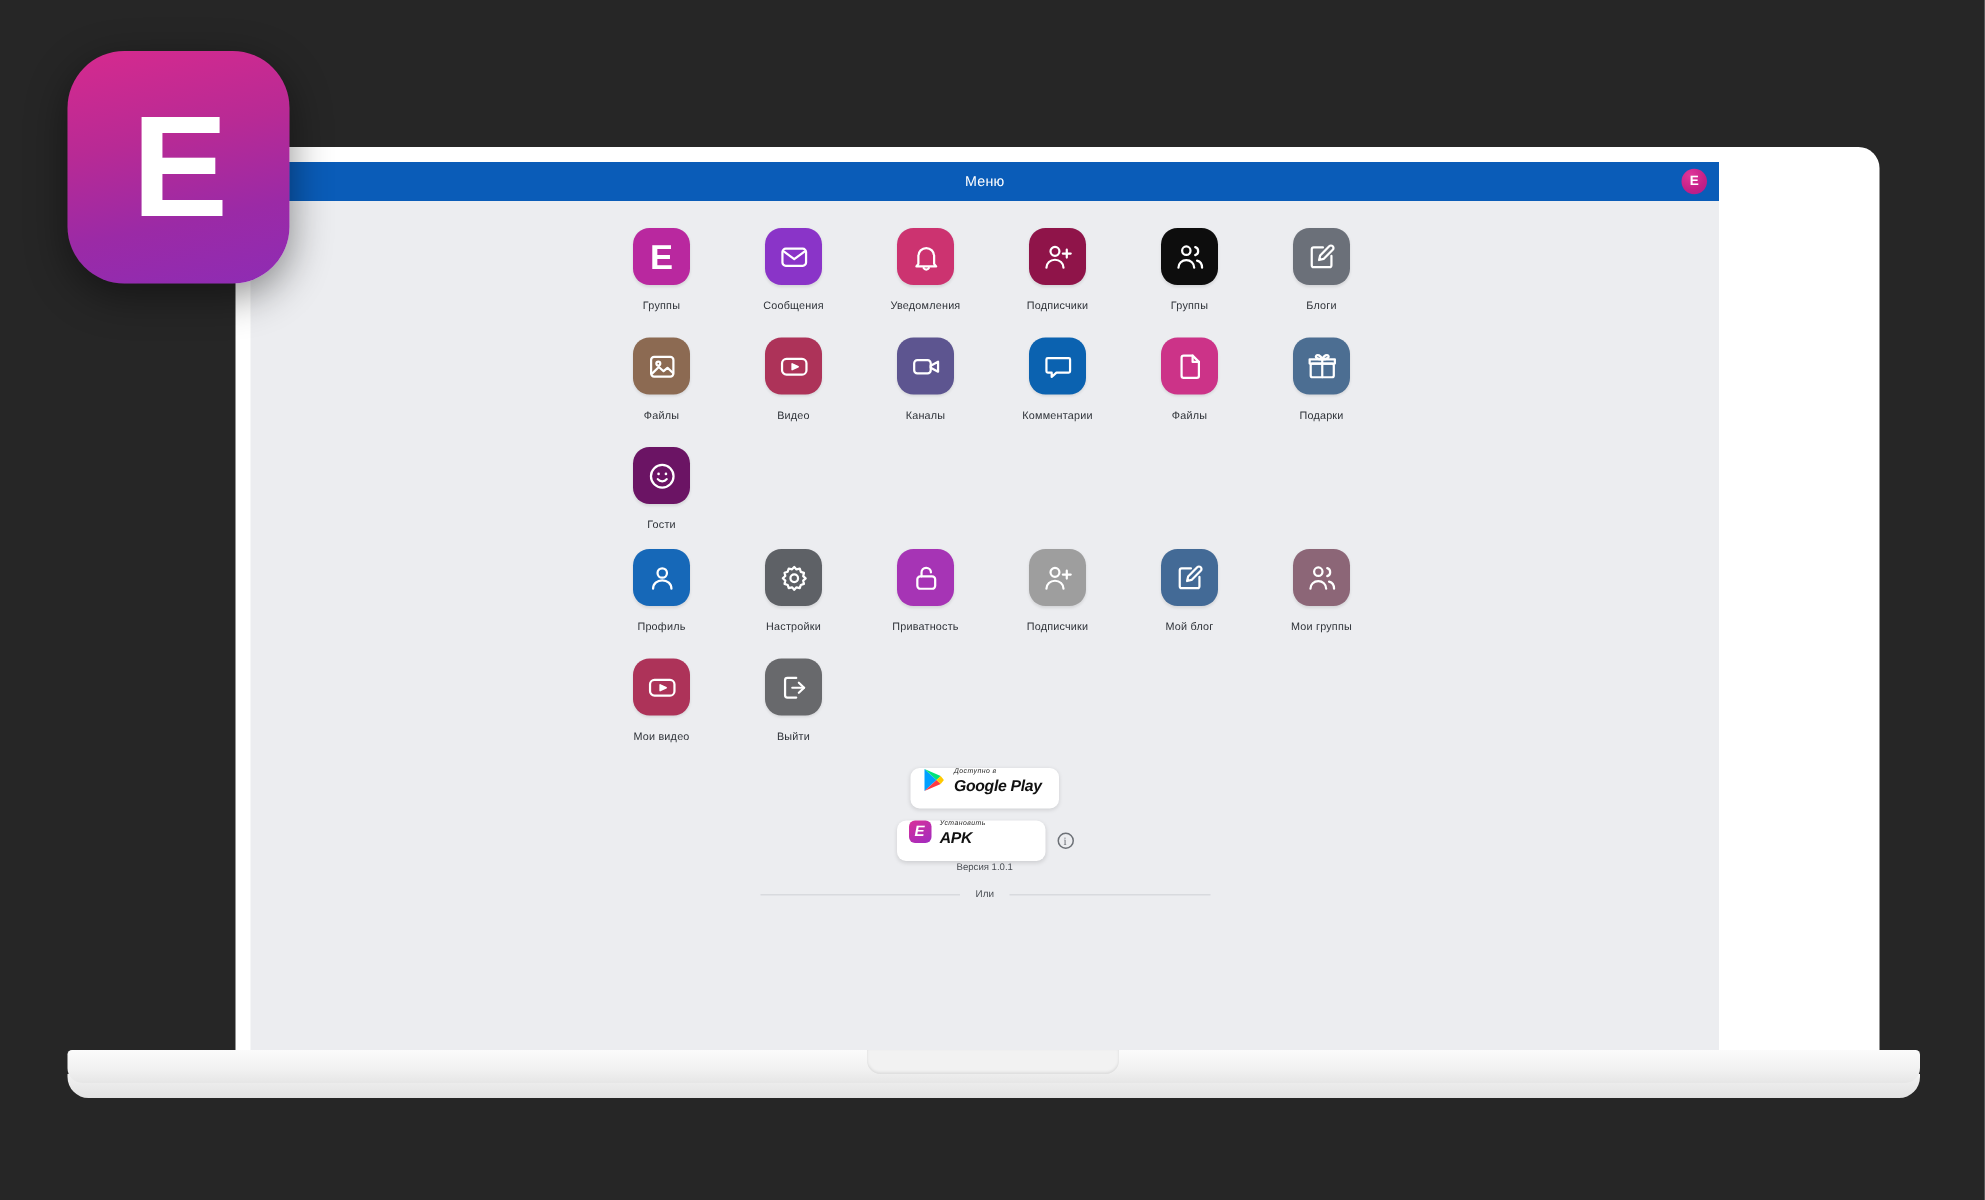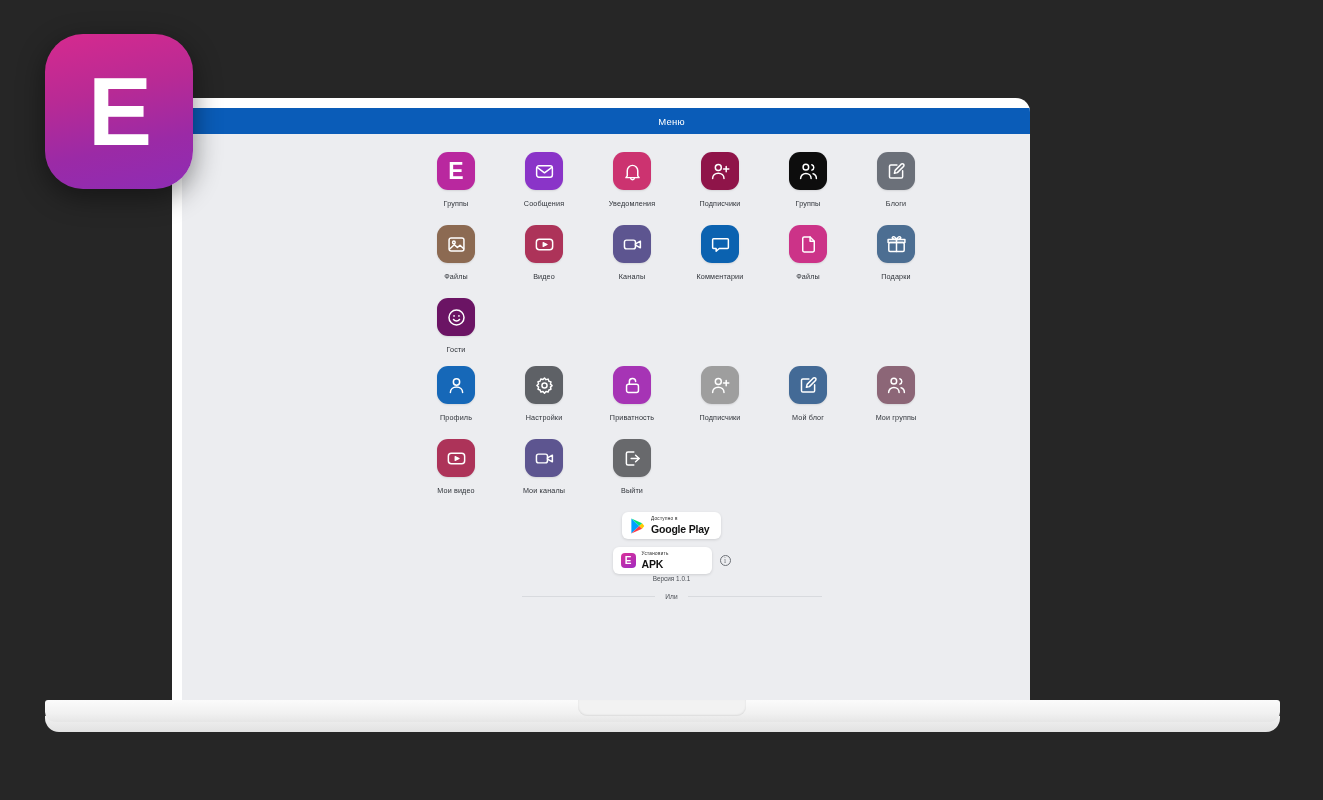--- a/index.html
+++ b/index.html
@@ -7,22 +7,22 @@
     width: 1323px; height: 800px;
     background: #262626;
     font-family: "Liberation Sans", sans-serif;
     overflow: hidden;
   }
   .stage { position: relative; width: 1323px; height: 800px; }
 
   
   .laptop-screen {
     position: absolute;
-    left: 172px; top: 98px;
-    width: 858px; height: 602px;
+    left: 157px; top: 98px;
+    width: 1096px; height: 602px;
     background: #ffffff;
     border-radius: 14px 14px 0 0;
     overflow: hidden;
   }
   .laptop-base {
     position: absolute;
     left: 45px; top: 700px;
     width: 1235px; height: 22px;
     background: linear-gradient(#fbfbfb, #f1f1f1 60%, #e6e6e6);
     border-radius: 3px 3px 10px 10px;
@@ -124,25 +124,26 @@
     display: flex;
     flex-direction: column;
     align-items: center;
   }
   .store-btn {
     width: 99px; height: 27px;
     background: #fff;
     border-radius: 6px;
     box-shadow: 0 1px 3px rgba(0,0,0,0.13);
     display: flex;
-    align-items: center;
+    align-items: flex-start;
     padding: 0 8px;
     gap: 6px;
     cursor: pointer;
     margin-bottom: 8px;
+    font-style: italic;
   }
   .store-btn-text { display: flex; flex-direction: column; line-height: 1; }
   .store-sub { font-size: 4.6px; color: #1a1a1a; letter-spacing: .3px; }
   .store-main { font-size: 10.5px; font-weight: bold; color: #111; margin-top: 2px; letter-spacing: -.2px; }
   .gp-triangle svg { width: 15px; height: 16px; display: block; }
   .apk-mini {
     width: 15px; height: 15px;
     border-radius: 4px;
     background: linear-gradient(150deg, #d9309a, #a02bc0);
     color: #fff; font-size: 10px; font-weight: bold;
@@ -395,29 +396,20 @@
             </div>
             <div class="grid-row">
               <div class="tile">
                 <div class="tile-icon" style="background: rgb(173, 51, 89);">
                   <svg viewBox="0 0 24 24">
                     <rect x="2.7" y="6" width="18.6" height="12" rx="3.4" fill="none" stroke="#fff" stroke-width="1.7" stroke-linecap="round" stroke-linejoin="round"></rect>
                     <path d="M10.4 9.8 L15 12 L10.4 14.2 Z" fill="#fff" stroke="#fff" stroke-width="1.2" stroke-linejoin="round"></path>
                   </svg>
                 </div>
                 <div class="tile-label">Мои видео</div>
-              </div>
-              <div class="tile">
-                <div class="tile-icon" style="background: rgb(93, 85, 144);">
-                  <svg viewBox="0 0 24 24">
-                    <rect x="2.8" y="7" width="12.6" height="10" rx="2.4" fill="none" stroke="#fff" stroke-width="1.7" stroke-linecap="round" stroke-linejoin="round"></rect>
-                    <path d="M15.4 11.3 L21 8.2 v7.6 L15.4 12.7 Z" fill="none" stroke="#fff" stroke-width="1.7" stroke-linecap="round" stroke-linejoin="round"></path>
-                  </svg>
-                </div>
-                <div class="tile-label">Мои каналы</div>
               </div>
               <div class="tile">
                 <div class="tile-icon" style="background: rgb(104, 105, 108);">
                   <svg viewBox="0 0 24 24">
                     <path d="M13.5 4.5H6.8A1.8 1.8 0 0 0 5 6.3v11.4a1.8 1.8 0 0 0 1.8 1.8h6.7" fill="none" stroke="#fff" stroke-width="1.7" stroke-linecap="round" stroke-linejoin="round"></path>
                     <path d="M15.5 8.2 L19.5 12 L15.5 15.8" fill="none" stroke="#fff" stroke-width="1.7" stroke-linecap="round" stroke-linejoin="round"></path>
                     <path d="M10.5 12h9" fill="none" stroke="#fff" stroke-width="1.7" stroke-linecap="round" stroke-linejoin="round"></path>
                   </svg>
                 </div>
                 <div class="tile-label">Выйти</div>

